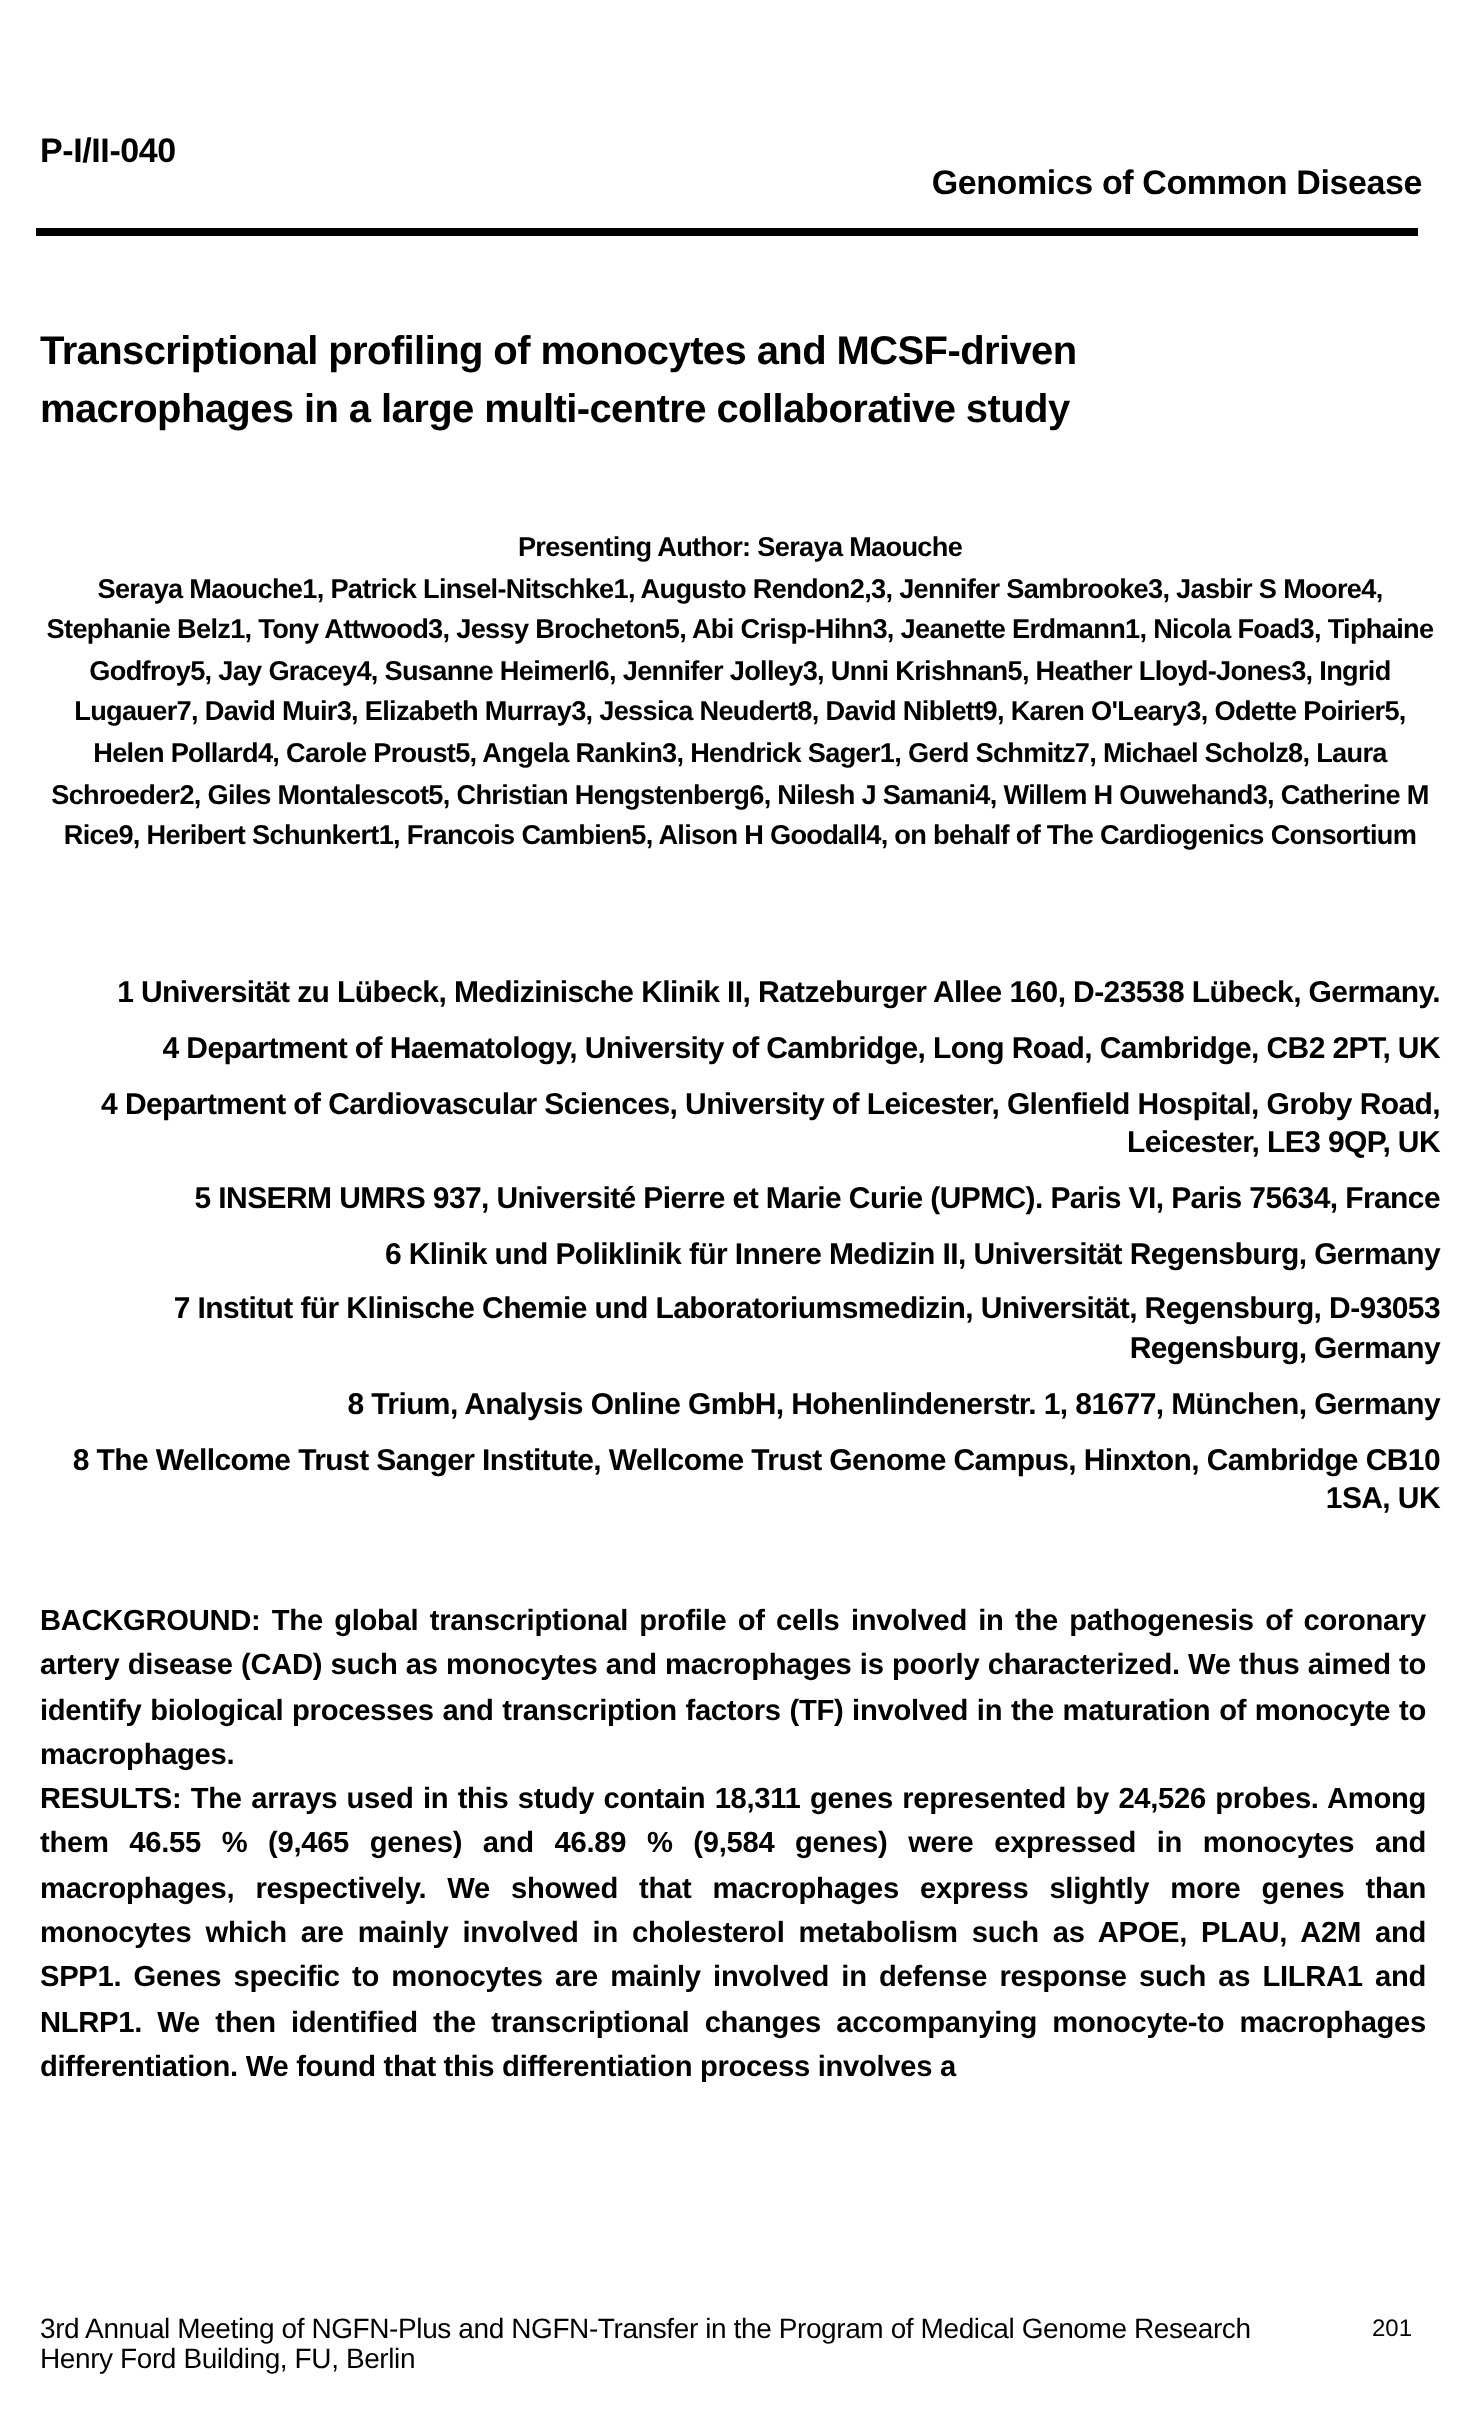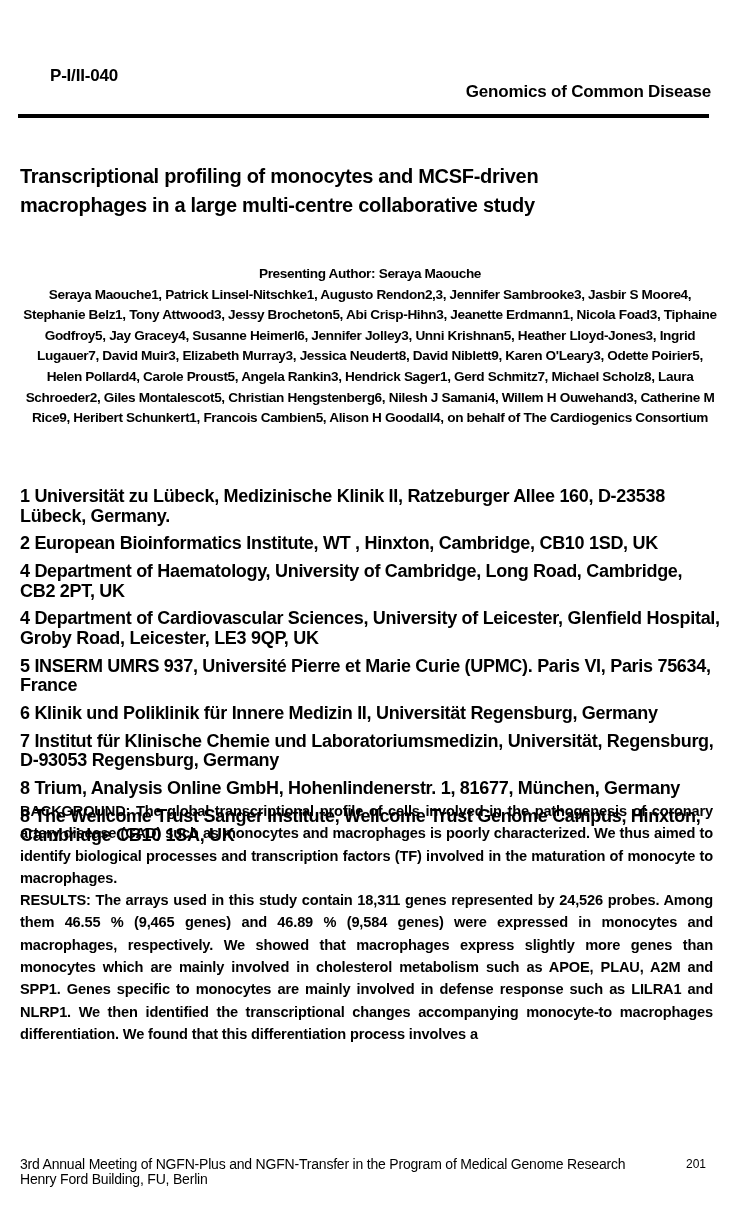--- a/index.html
+++ b/index.html
@@ -1,35 +1,36 @@
 <!DOCTYPE html>
 <html><head>
 <meta charset="utf-8">
 <style>
   html, body { margin: 0; padding: 0; background: #ffffff; }
   body {
     width: 739px; height: 1214px; position: relative; overflow: hidden;
     font-family: "Liberation Sans Narrow", "Liberation Sans", sans-serif;
     color: #000;
   }
-  .hdr-left { position: absolute; left: 20px; top: 66px; font-size: 17px; font-weight: bold; letter-spacing: -0.2px; margin-left: 30px; }
+  .hdr-left { position: absolute; left: 20px; top: 66px; font-size: 17px; font-weight: bold; letter-spacing: -0.2px; }
   .hdr-right { position: absolute; right: 28px; top: 66px; font-size: 17px; font-weight: bold; letter-spacing: -0.2px; margin-top: 16px; }
   .rule { position: absolute; left: 18px; top: 114px; width: 691px; height: 4px; background: #000; }
   .title {
     position: absolute; left: 20px; top: 162px; width: 640px;
     font-size: 20px; font-weight: bold; line-height: 29px; letter-spacing: -0.3px;
   }
   .authors {
     position: absolute; left: 20px; top: 264px; width: 700px;
     font-size: 13.6px; font-weight: bold; line-height: 20.6px; letter-spacing: -0.35px; text-align: center;
   }
   .aff-list { position: absolute; left: 20px; top: 487px; width: 700px; }
   .aff {
-    font-size: 18px; font-weight: bold; line-height: 19.5px; letter-spacing: -0.3px;
+    font-size: 15px; font-weight: bold; line-height: 19.5px; letter-spacing: -0.3px;
     margin: 0 0 8.3px 0;
+    text-align: right;
   }
   .abstract {
     position: absolute; left: 20px; top: 800px; width: 693px;
     font-size: 14.6px; line-height: 22.3px; text-align: justify; letter-spacing: -0.15px;
   }
   .abstract p { margin: 0; font-weight: bold; }
   .footer-left {
     position: absolute; left: 20px; top: 1157px; font-size: 14px; line-height: 15px; letter-spacing: -0.2px;
   }
   .footer-page { position: absolute; right: 33px; top: 1157px; font-size: 12px; }
@@ -43,21 +44,20 @@
 
 <div class="title">Transcriptional profiling of monocytes and MCSF-driven macrophages in a large multi-centre collaborative study</div>
 
 <div class="authors">
   <div>Presenting Author: Seraya Maouche</div>
   <div>Seraya Maouche1, Patrick Linsel-Nitschke1, Augusto Rendon2,3, Jennifer Sambrooke3, Jasbir S Moore4, Stephanie Belz1, Tony Attwood3, Jessy Brocheton5, Abi Crisp-Hihn3, Jeanette Erdmann1, Nicola Foad3, Tiphaine Godfroy5, Jay Gracey4, Susanne Heimerl6, Jennifer Jolley3, Unni Krishnan5, Heather Lloyd-Jones3, Ingrid Lugauer7, David Muir3, Elizabeth Murray3, Jessica Neudert8, David Niblett9, Karen O'Leary3, Odette Poirier5, Helen Pollard4, Carole Proust5, Angela Rankin3, Hendrick Sager1, Gerd Schmitz7, Michael Scholz8, Laura Schroeder2, Giles Montalescot5, Christian Hengstenberg6, Nilesh J Samani4, Willem H Ouwehand3, Catherine M Rice9, Heribert Schunkert1, Francois Cambien5, Alison H Goodall4, on behalf of The Cardiogenics Consortium</div>
 </div>
 
 <div class="aff-list">
   <div class="aff">1 Universität zu Lübeck, Medizinische Klinik II, Ratzeburger Allee 160, D-23538 Lübeck, Germany.</div>
-  <div class="aff">2 European Bioinformatics Institute, WT , Hinxton, Cambridge, CB10 1SD, UK</div>
   <div class="aff">4 Department of Haematology, University of Cambridge, Long Road, Cambridge, CB2 2PT, UK</div>
   <div class="aff">4 Department of Cardiovascular Sciences, University of Leicester, Glenfield Hospital, Groby Road, Leicester, LE3 9QP, UK</div>
   <div class="aff">5 INSERM UMRS 937, Université Pierre et Marie Curie (UPMC). Paris VI, Paris 75634, France</div>
   <div class="aff">6 Klinik und Poliklinik für Innere Medizin II, Universität Regensburg, Germany</div>
   <div class="aff">7 Institut für Klinische Chemie und Laboratoriumsmedizin, Universität, Regensburg, D-93053 Regensburg, Germany</div>
   <div class="aff">8 Trium, Analysis Online GmbH, Hohenlindenerstr. 1, 81677, München, Germany</div>
   <div class="aff">8 The Wellcome Trust Sanger Institute, Wellcome Trust Genome Campus, Hinxton, Cambridge CB10 1SA, UK</div>
 </div>
 
 <div class="abstract">

